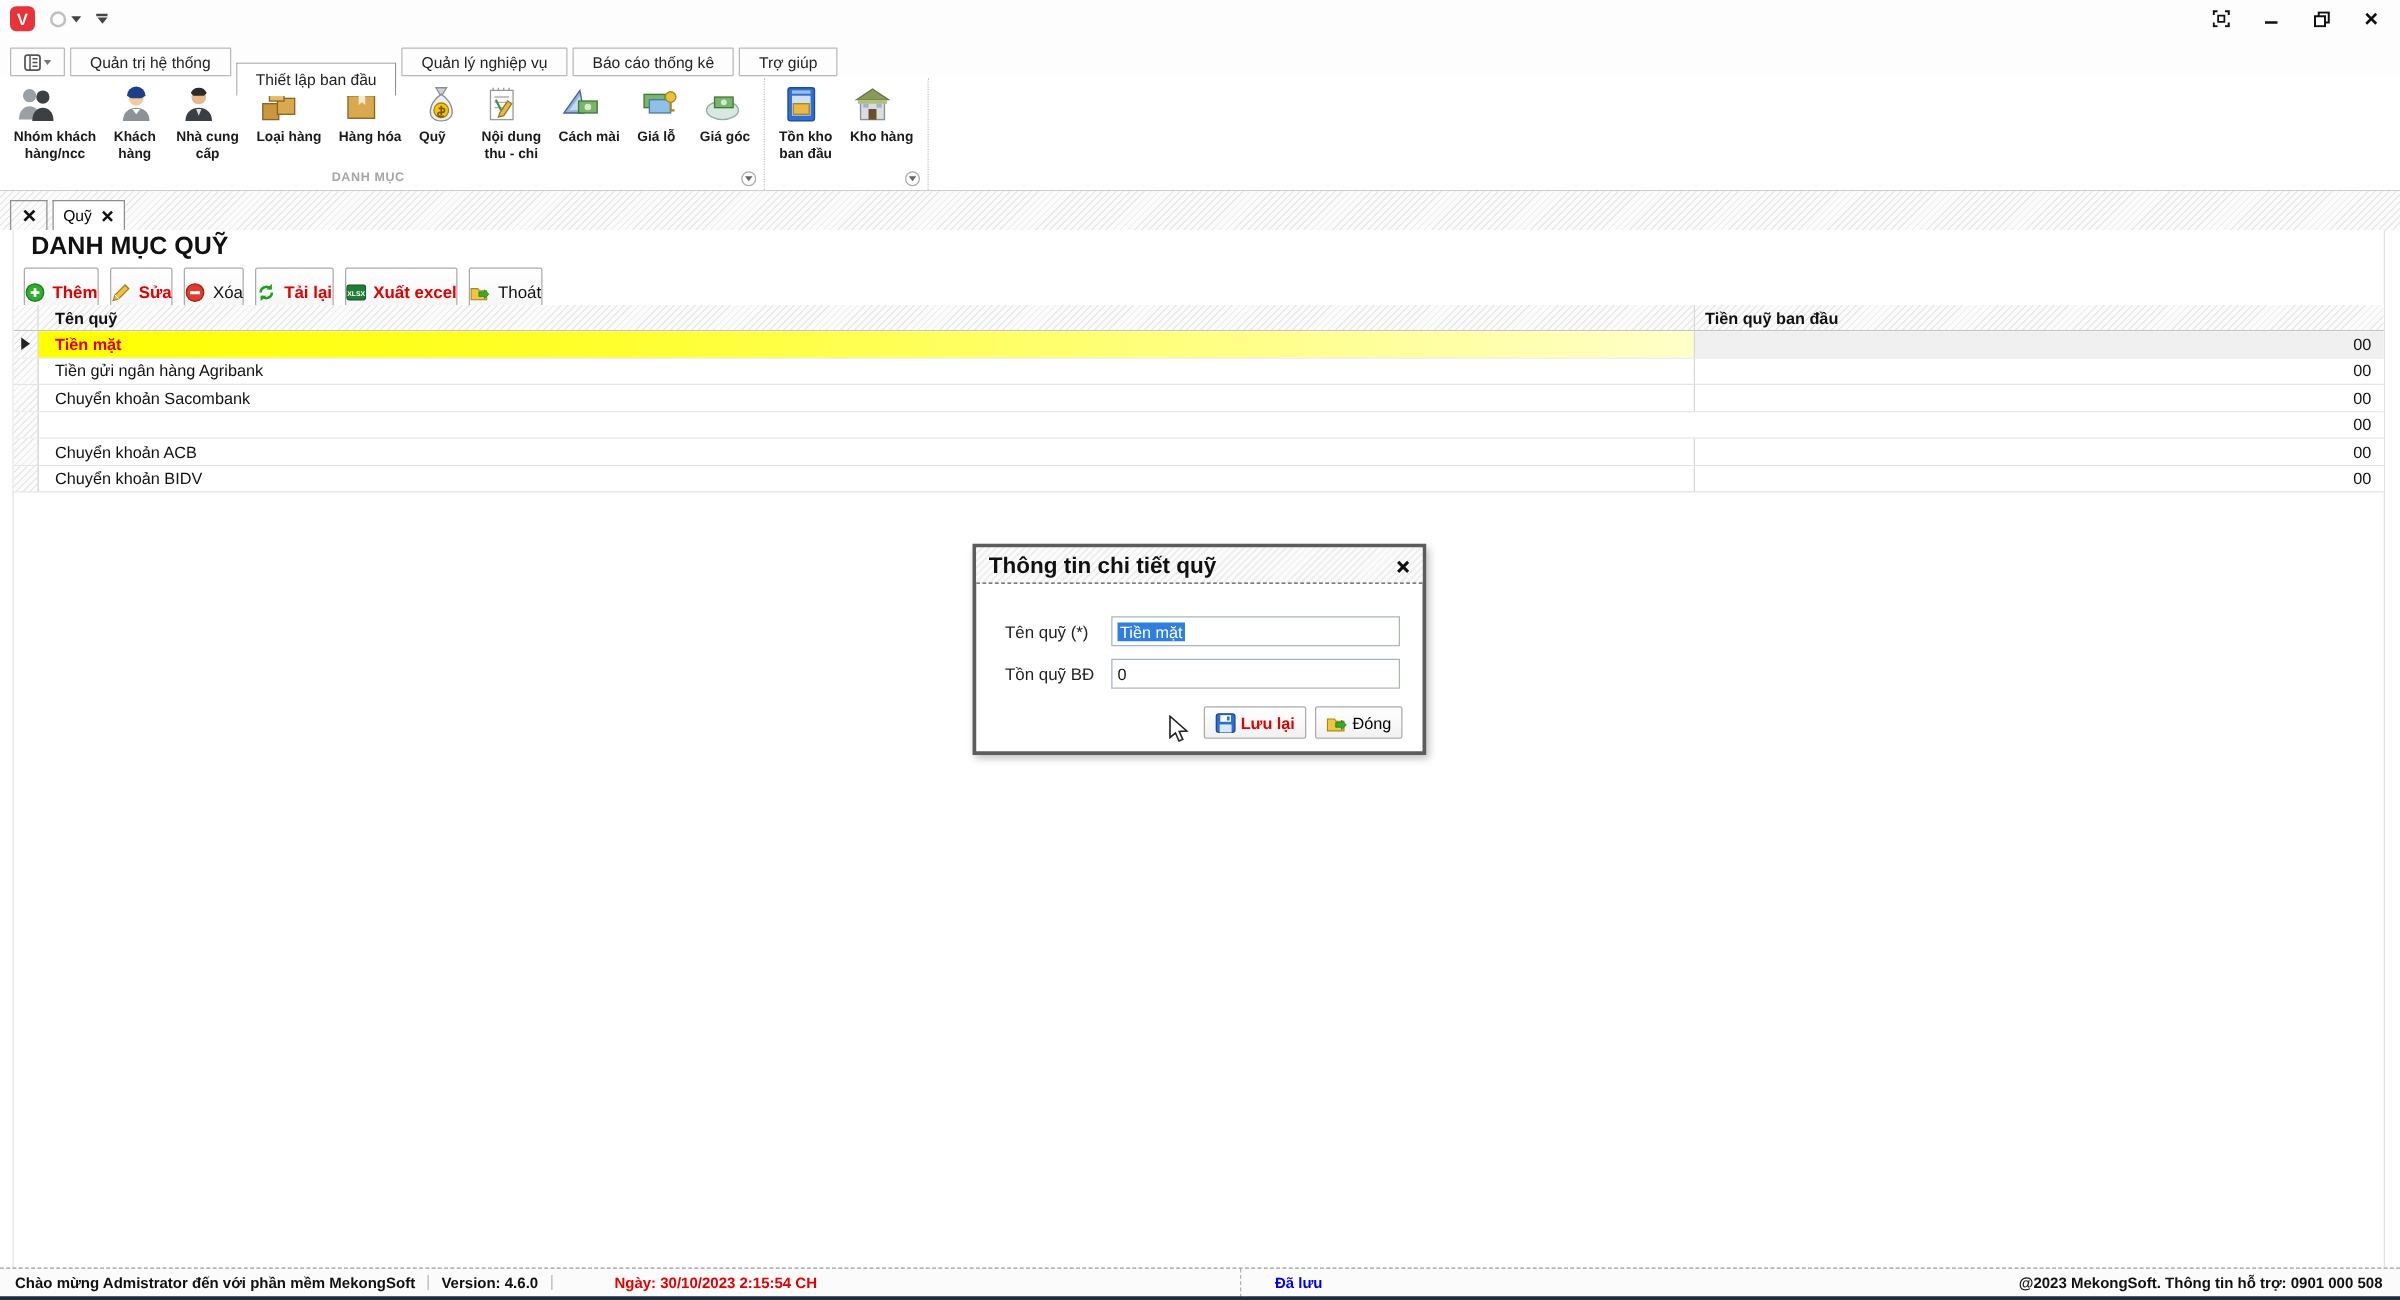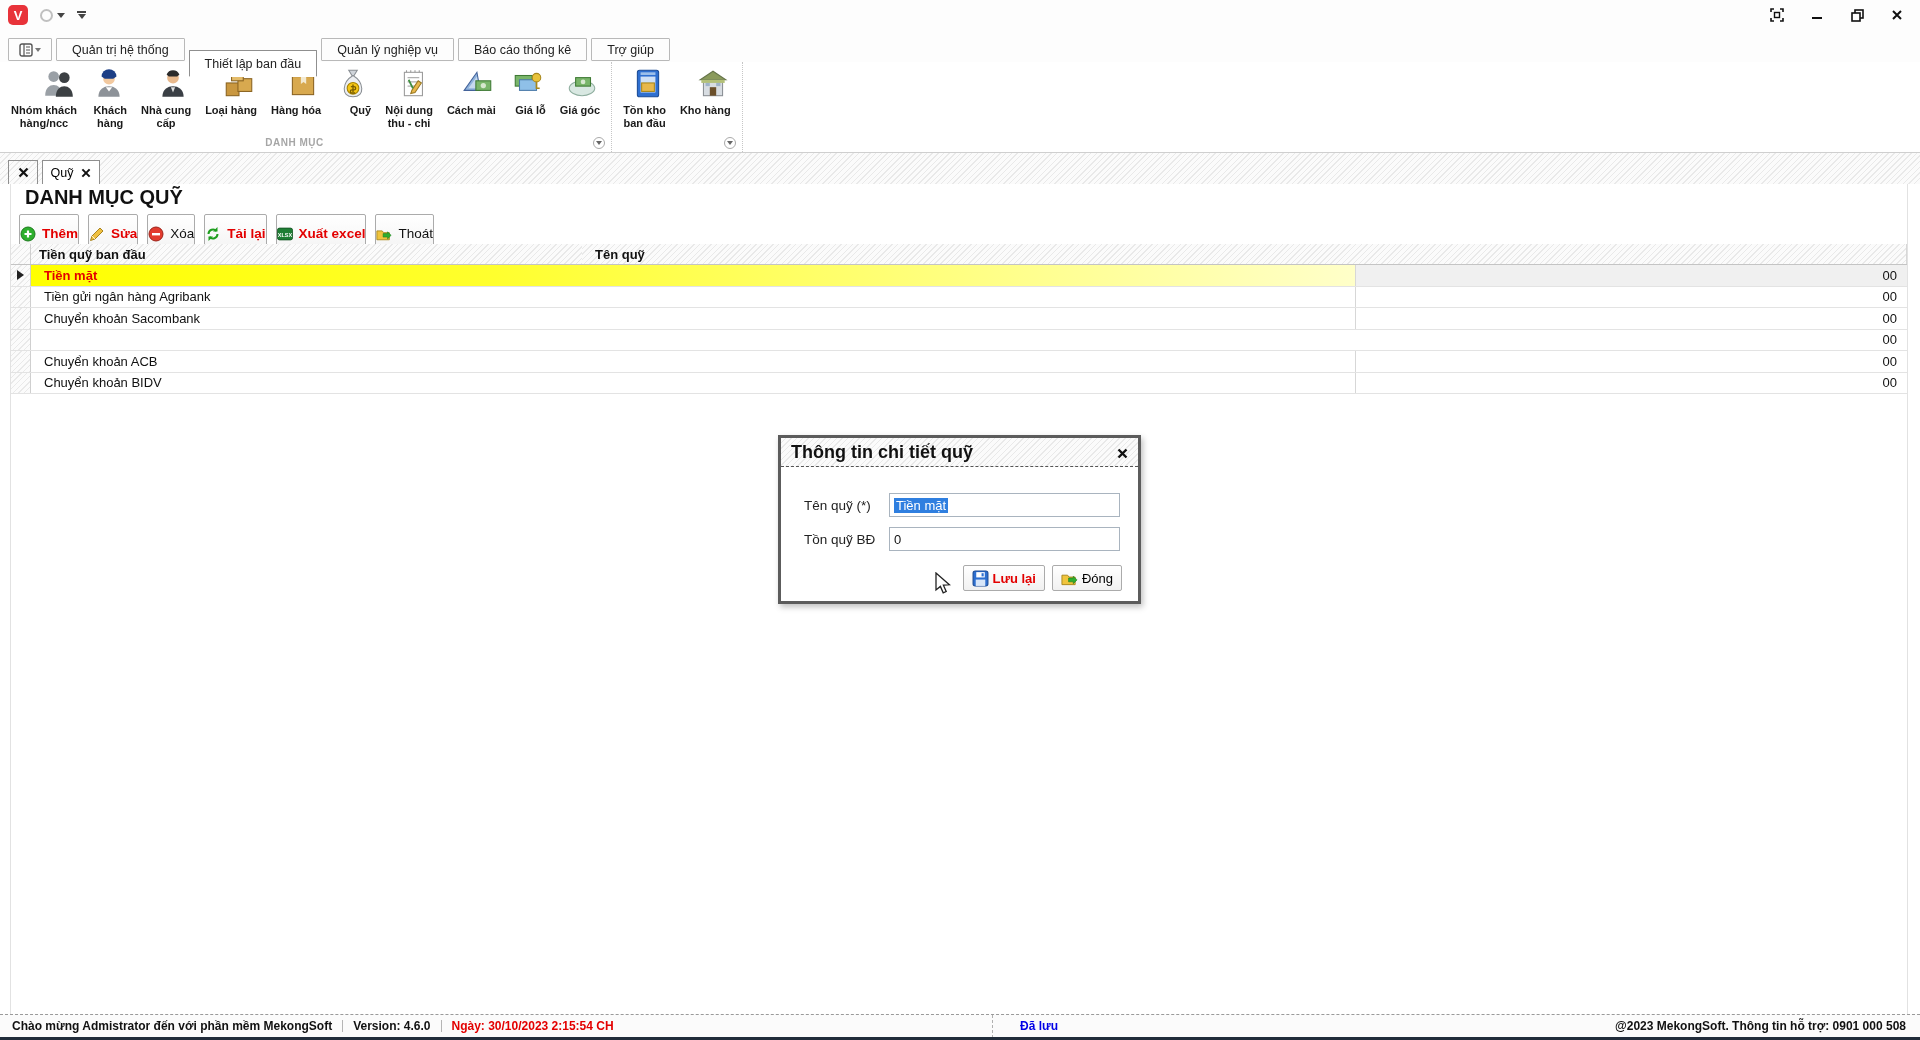--- a/index.html
+++ b/index.html
@@ -29,21 +29,21 @@
   .menubar { position:absolute; left:0; top:34px; width:100%; height:28px; background:#fdfdfd; display:flex; padding-left:8px; gap:4px; }
   .menutab { border:1px solid #b9b9b9; background:#fdfdfd; height:23px; margin-top:4px;
              display:flex; align-items:center; padding:4px 15px; font-size:12.5px; color:#222; border-radius:1px; }
   .menutab.icontab { padding:0 10px; }
   .menutab.active { height:27px; margin-top:16px; border-color:#8f8f8f; border-bottom:1px solid #fff; background:#fff; z-index:2; }
 
   
   .ribbon { position:absolute; left:0; top:62px; width:100%; height:91px; background:#fff; border-bottom:1px solid #cfcfcf; display:flex; }
   .ribbon-group { position:relative; height:100%; border-right:1px dotted #c6c6c6; padding:2px 4px 14px 4px; }
   .ribbon-items { display:flex; height:74px; }
-  .ritem { display:flex; flex-direction:column; align-items:flex-end; justify-content:flex-start; padding:2px 7px 0 7px; }
+  .ritem { display:flex; flex-direction:column; align-items:flex-start; justify-content:flex-start; padding:2px 7px 0 7px; }
   .ritem .ricon { width:36px; height:36px; display:flex; align-items:center; justify-content:center; }
   .ritem .ricon svg { width:34px; height:34px; }
   .ritem .rlabel { margin-top:2px; font-size:11px; font-weight:bold; color:#1a1a1a; text-align:center; line-height:13px; white-space:pre-line; }
   .group-footer { position:absolute; left:0; right:4px; bottom:2px; height:13px; }
   .group-label { position:absolute; left:0; right:18px; text-align:center; font-size:10px; font-weight:bold; color:#a6a6a6; letter-spacing:.5px; }
   .collapse-btn { position:absolute; right:2px; top:0; width:12px; height:12px; border:1px solid #aaa; border-radius:50%;
                   display:flex; align-items:center; justify-content:center; background:#fff; }
   .collapse-btn .caret-down { border-left-width:3px; border-right-width:3px; border-top-width:4px; border-top-color:#666; }
 
   
@@ -93,21 +93,21 @@
   .dbtn { height:26px; display:flex; align-items:center; gap:4px; padding:0 8px; background:linear-gradient(#fff,#f1f1f1);
           border:1px solid #ababab; border-radius:2px; font-size:13px; }
   .dbtn svg { width:17px; height:17px; }
   .dbtn.save .albl { color:#e30000; font-weight:bold; }
 
   
   .statusbar { position:absolute; left:0; top:1014px; width:100%; height:23px; background:#fbfbfb;
                border-top:1px dashed #9a9a9a; font-size:12px; font-weight:bold; color:#111; }
   .sb-left { position:absolute; left:12px; top:4px; display:flex; align-items:center; gap:10px; }
   .sb-sep { width:1px; height:12px; background:#b5b5b5; }
-  .sb-date { color:#e30000; }
+  .sb-date { color:#e30000;margin-left:40px; }
   .sb-saved { position:absolute; left:1020px; top:4px; color:#0000e6; }
   .sb-vsep { position:absolute; left:992px; top:0; height:23px; border-left:1px dashed #b0b0b0; }
   .sb-right { position:absolute; right:14px; top:4px; }
   .bottom-edge { position:absolute; left:0; top:1037px; width:100%; height:3px; background:#212c3a; }
 
   .cursor { position:absolute; left:934px; top:572px; z-index:50; }
 </style>
 </head>
 <body>
 <div id="app">
@@ -396,22 +396,22 @@
               <path d="M1 4h6l1.5 2H15v8H1z" fill="#f0c43c" stroke="#a8871c"></path>
               <path d="M8 7h5V5l4 4-4 4v-2H8z" fill="#2fae2f" stroke="#1c7a1c" stroke-width=".6"></path>
             </svg>
           </span>
           <span class="albl">Thoát</span>
         </div>
       </div>
     <div class="grid" id="grid">
         <div class="grow ghead hatch">
           <div class="gcell c-gutter hatch"></div>
+          <div class="gcell c-name hatch">Tên quỹ</div>
           <div class="gcell c-val hatch">Tiền quỹ ban đầu</div>
-          <div class="gcell c-name hatch">Tên quỹ</div>
         </div>
         <div class="grow sel">
           <div class="gcell c-gutter hatch">
             <span class="row-arrow"></span>
           </div>
           <div class="gcell c-name">Tiền mặt</div>
           <div class="gcell c-val">00</div>
         </div>
         <div class="grow">
           <div class="gcell c-gutter hatch"></div>

